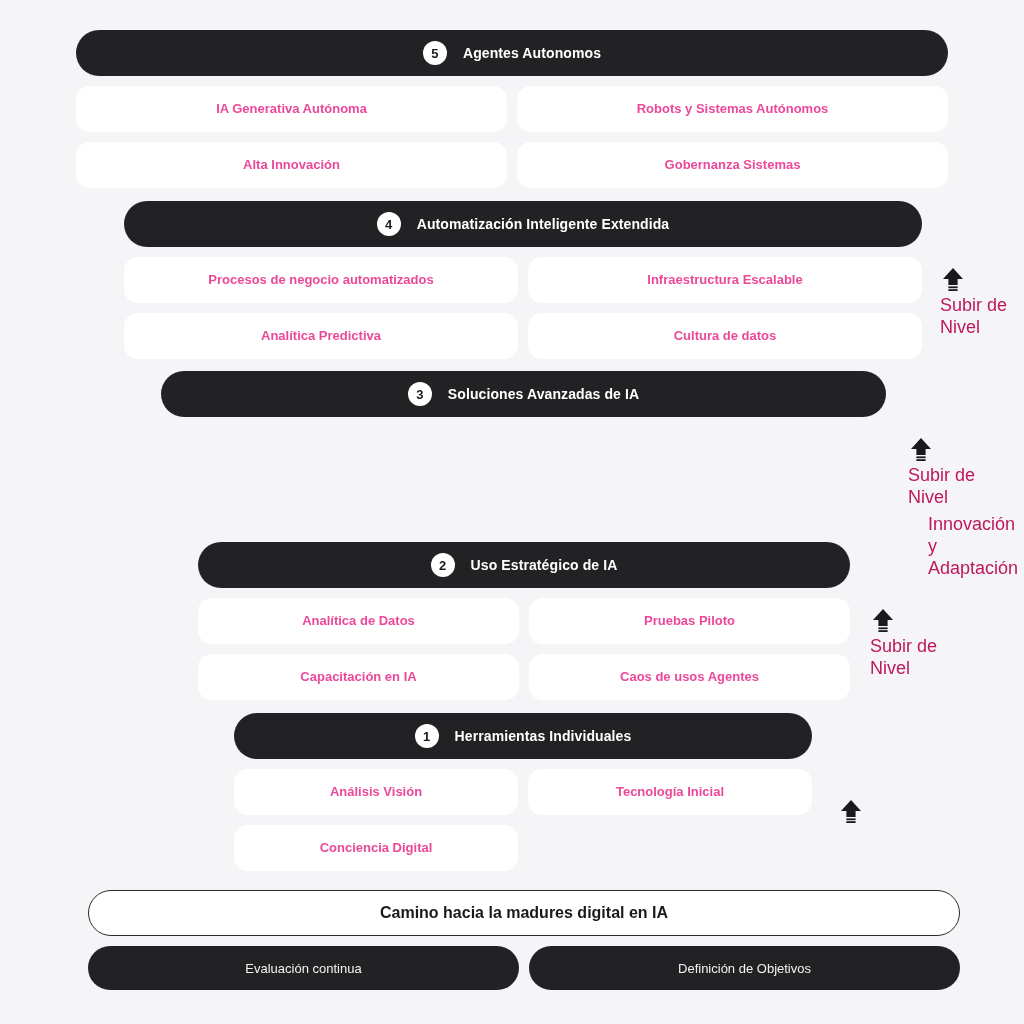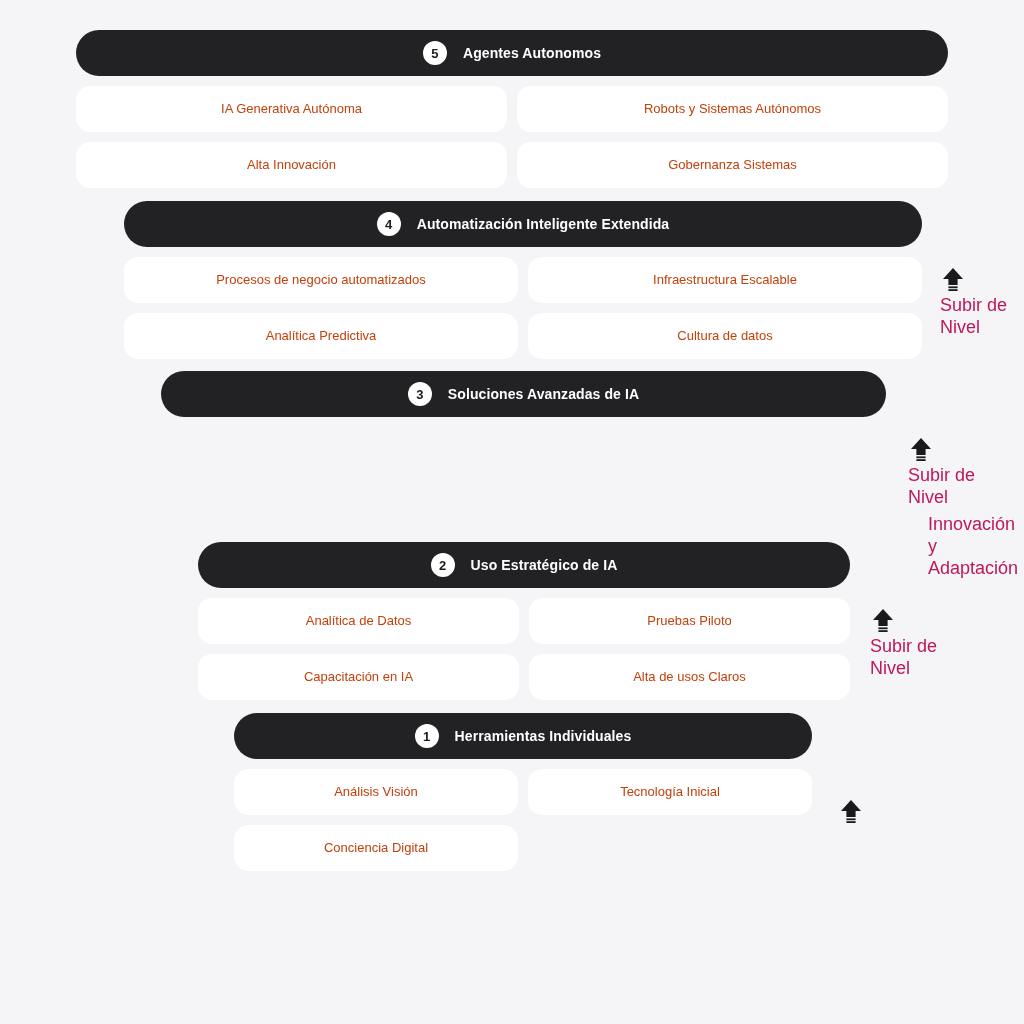--- a/index.html
+++ b/index.html
@@ -65,24 +65,25 @@
   }
 
   .card {
     height: 46px;
     background: #ffffff;
     border-radius: 14px;
     display: flex;
     align-items: center;
     justify-content: center;
     font-size: 13px;
-    color: #c2410c;
+    color: #ec4899;
     text-align: center;
     padding: 0 10px;
     line-height: 1.2;
+    font-weight: bold;
   }
 
   
   .annotation {
     position: absolute;
     width: 104px;
     display: flex;
     flex-direction: column;
     align-items: flex-start;
   }
@@ -207,21 +208,21 @@
 
   <div class="level" style="left:198px; top:542px; width:652px;">
     <div class="level-header">
       <span class="level-badge">2</span>
       <span class="level-title">Uso Estratégico de IA</span>
     </div>
     <div class="cards">
       <div class="card">Analítica de Datos</div>
       <div class="card">Pruebas Piloto</div>
       <div class="card">Capacitación en IA</div>
-      <div class="card">Alta de usos Claros</div>
+      <div class="card">Caos de usos Agentes</div>
     </div>
   </div>
 
   <div class="annotation" style="left:870px; top:607px;">
     <svg class="arrow-icon" viewBox="0 0 26 26">
       <path d="M13 2 L23 13 L17.6 13 L17.6 19 L8.4 19 L8.4 13 L3 13 Z" fill="#1a1a1c"></path>
       <rect x="8.4" y="20.4" width="9.2" height="1.8" fill="#1a1a1c"></rect>
       <rect x="8.4" y="23.2" width="9.2" height="1.8" fill="#1a1a1c"></rect>
     </svg>
     <span class="annotation-label">Subir de
@@ -242,14 +243,23 @@
 
   <div class="annotation" style="left:838px; top:798px;">
     <svg class="arrow-icon" viewBox="0 0 26 26">
       <path d="M13 2 L23 13 L17.6 13 L17.6 19 L8.4 19 L8.4 13 L3 13 Z" fill="#1a1a1c"></path>
       <rect x="8.4" y="20.4" width="9.2" height="1.8" fill="#1a1a1c"></rect>
       <rect x="8.4" y="23.2" width="9.2" height="1.8" fill="#1a1a1c"></rect>
     </svg>
     <span class="annotation-label"></span>
   </div>
 
+  <div class="footer" style="left:88px; top:890px; width:872px;">
+    <div class="footer-title">
+      <span>Camino hacia la madures digital en IA</span>
+    </div>
+    <div class="footer-buttons">
+      <button class="footer-btn">Evaluación continua</button>
+      <button class="footer-btn">Definición de Objetivos</button>
+    </div>
+  </div>
 
 </div>
 
 </body></html>

